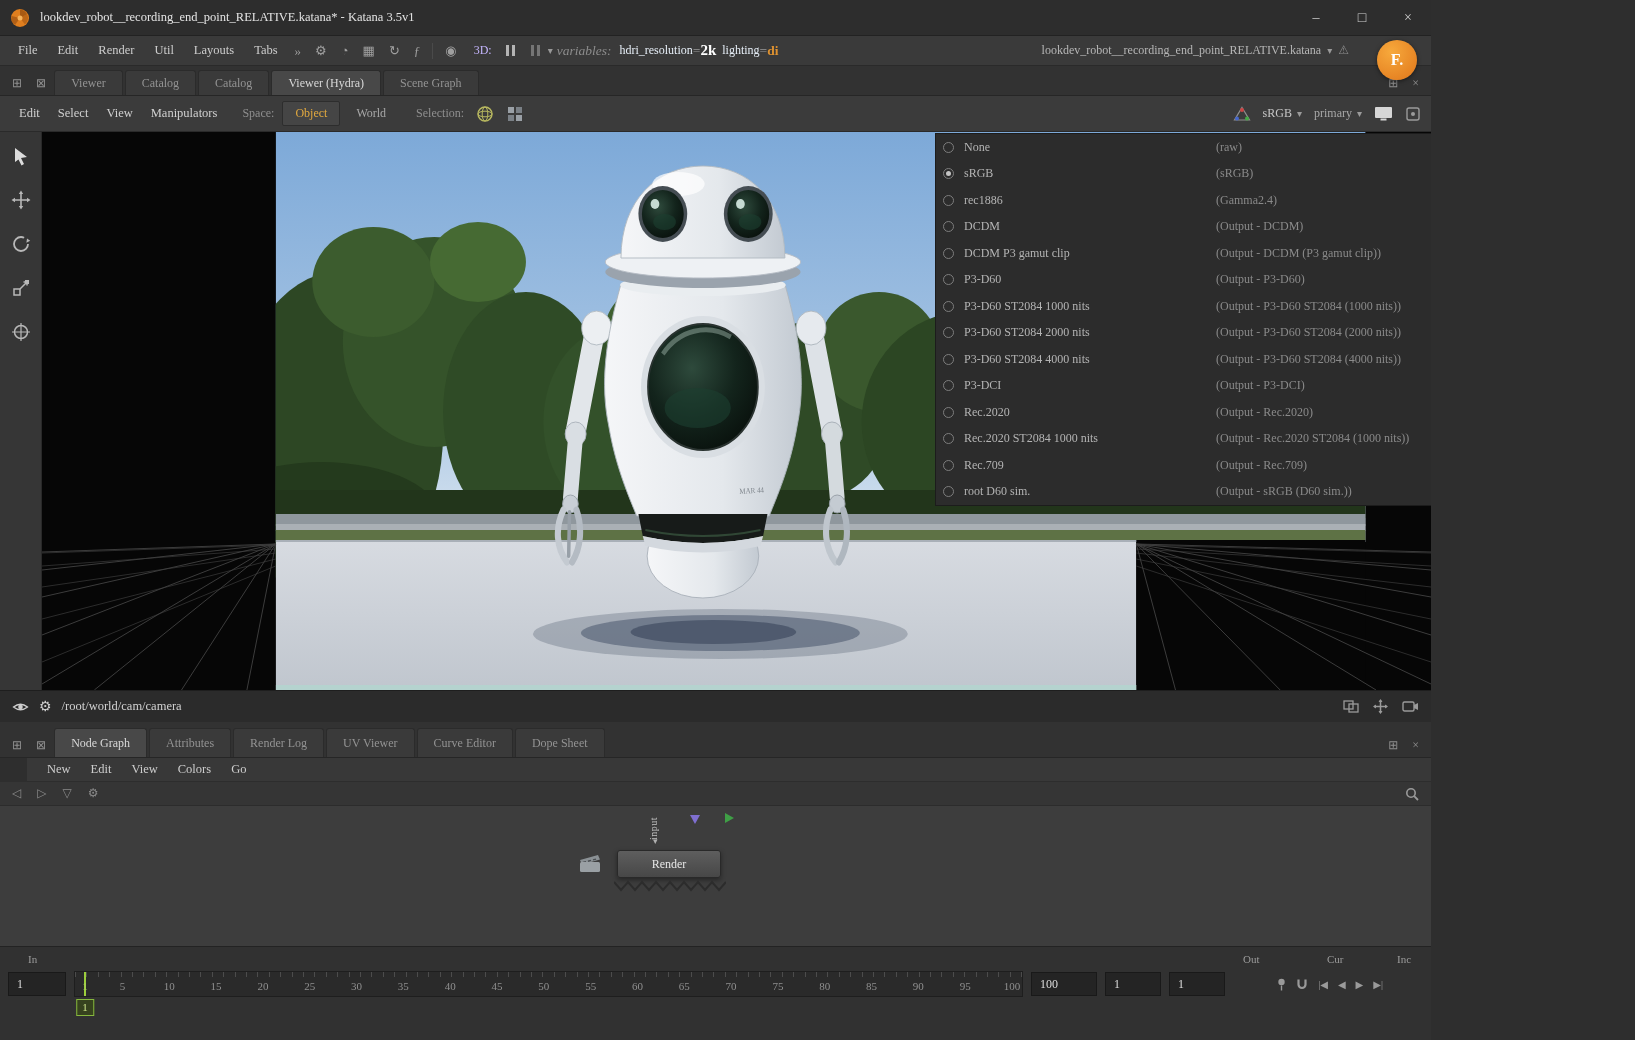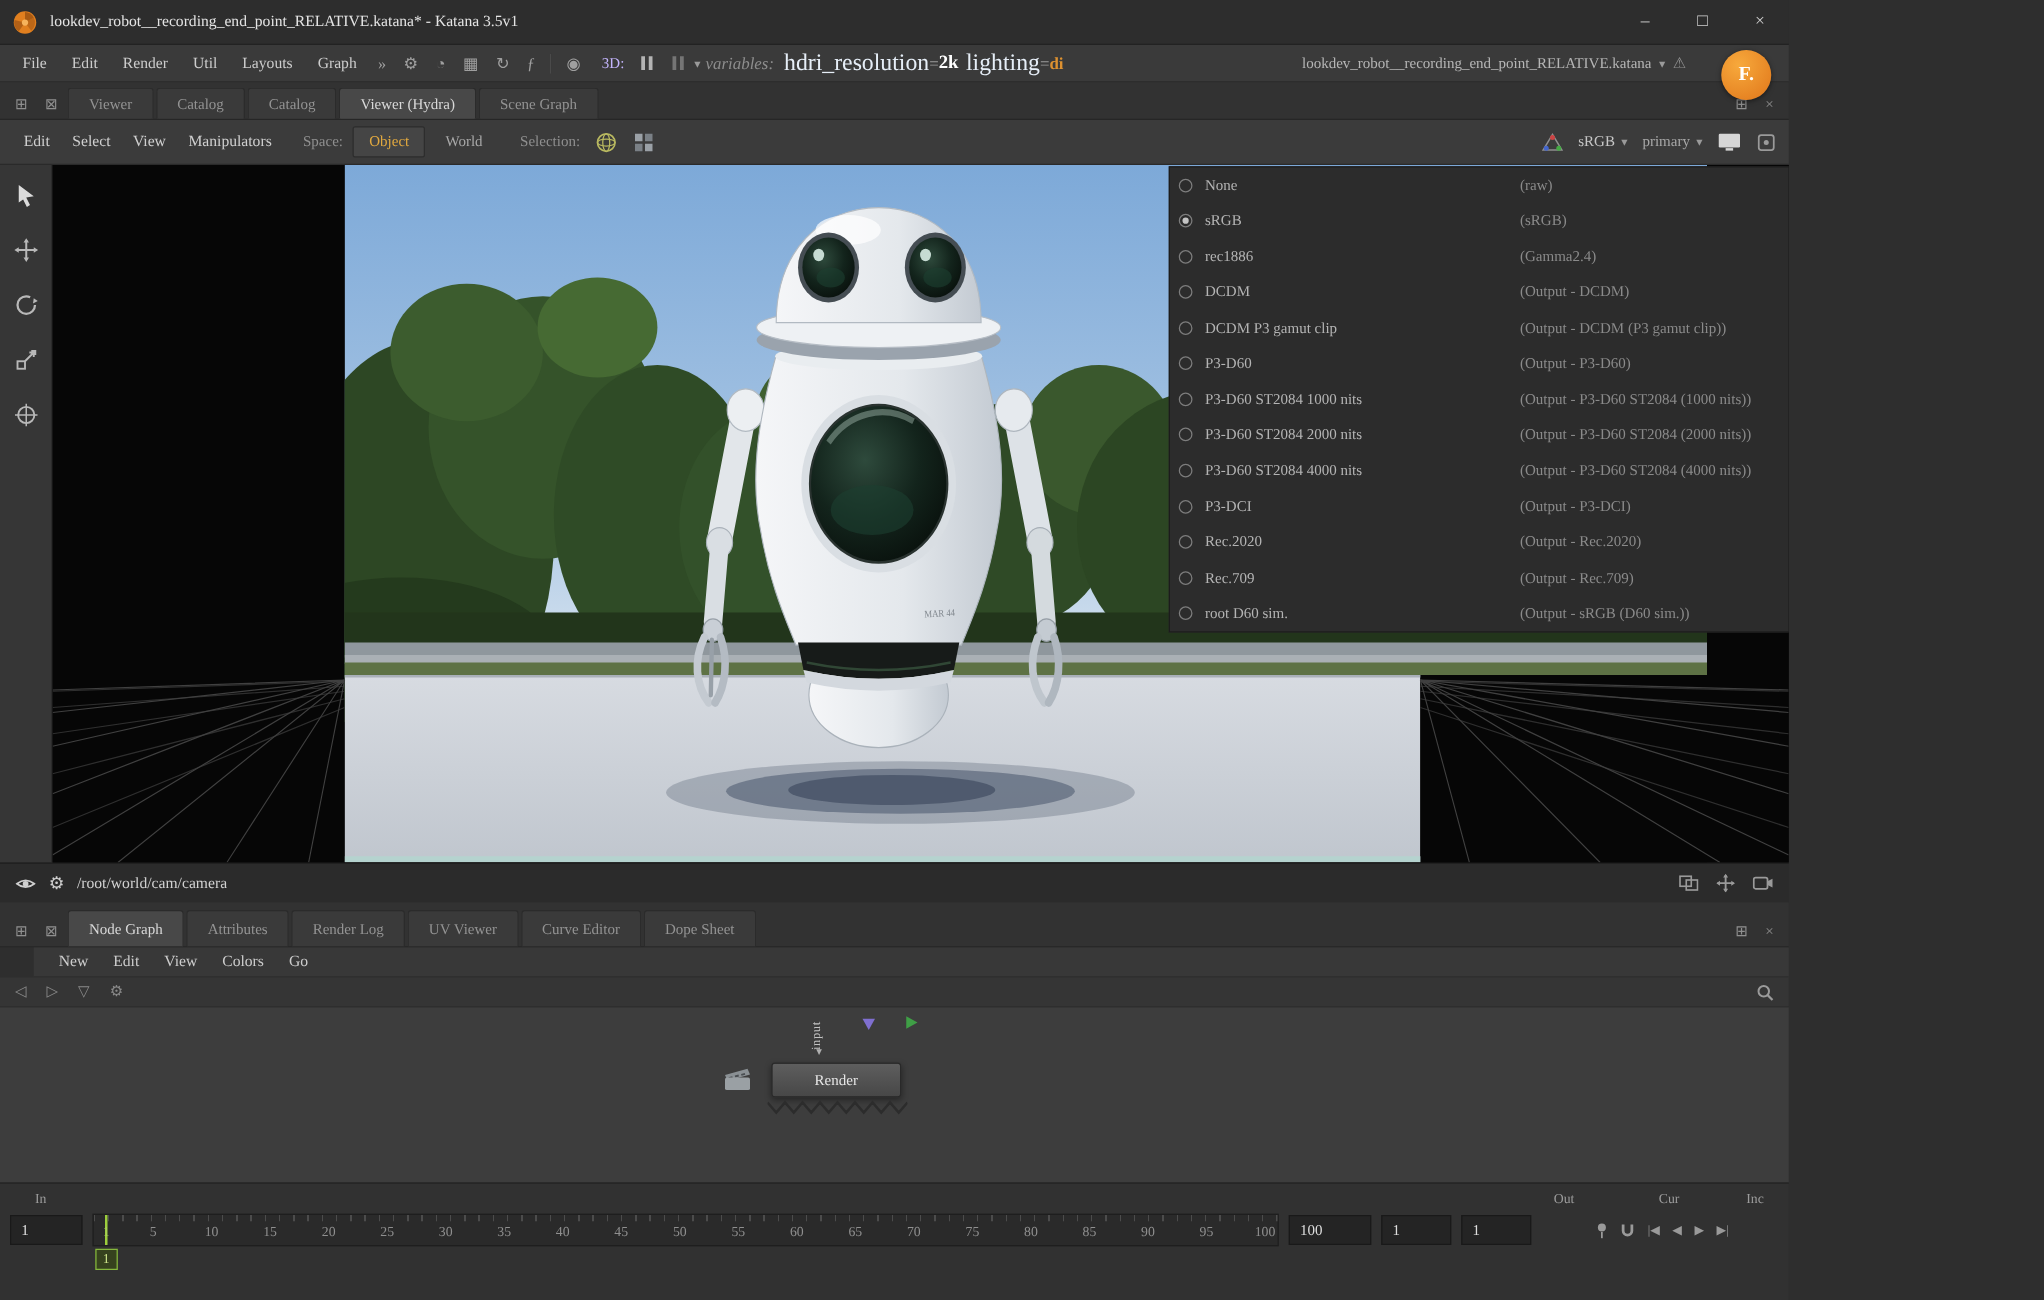--- a/index.html
+++ b/index.html
@@ -16,21 +16,21 @@
   
   .menubar { height:30px; flex:none; background:#3a3a3a; display:flex; align-items:center; padding:0 8px; border-bottom:1px solid #2a2a2a; white-space:nowrap; }
   .menu-item { padding:0 10px; color:#cdcdcd; font-size:12.5px; }
   .mb-icon { color:#9f9f9f; padding:0 7px; font-size:13px; }
   .mb-sep { width:1px; height:16px; background:#2a2a2a; border-right:1px solid #4a4a4a; margin:0 5px; }
   .mode-label { color:#c4b5fd; margin:0 6px 0 10px; }
   .pause-bars { display:inline-flex; gap:3px; padding:0 8px; }
   .pause-bars i { width:3px; height:11px; background:#b4b4b4; display:block; }
   .pause-bars.dim i { background:#757575; }
   .vars-label { font-style:italic; color:#8d8d8d; font-size:13.5px; margin:0 8px 0 4px; }
-  .var-name { color:#e6eef7; font-size:19px; }
+  .var-name { color:#e6eef7; font-size:12px; }
   .var-eq { color:#9a9a9a; font-size:13.5px; }
   .var-strong { color:#ffffff; font-weight:bold; font-size:15px; }
   .var-orange { color:#dd9130; font-weight:bold; font-size:13.5px; }
   .scene-file-group { margin-left:auto; margin-right:74px; display:flex; align-items:center; gap:6px; color:#b6b6b6; font-size:12px; }
   .caret { color:#9a9a9a; font-size:10px; }
   .avatar { position:absolute; right:14px; top:40px; width:40px; height:40px; border-radius:50%;
     background:radial-gradient(circle at 35% 30%, #f7a93c, #e0761a); color:#fff; font-weight:bold; font-size:16px;
     display:flex; align-items:center; justify-content:center; z-index:100; box-shadow:0 1px 4px rgba(0,0,0,.5); }
 
   
@@ -131,21 +131,21 @@
     <span class="win-btn">□</span>
     <span class="win-btn">×</span>
   </div>
 
   <div class="menubar">
     <span class="menu-item">File</span>
     <span class="menu-item">Edit</span>
     <span class="menu-item">Render</span>
     <span class="menu-item">Util</span>
     <span class="menu-item">Layouts</span>
-    <span class="menu-item">Graph</span>
+    <span class="menu-item">Tabs</span>
     <span class="mb-icon">»</span>
     <span class="mb-icon">⚙</span>
     <span class="mb-icon">◔</span>
     <span class="mb-icon">▦</span>
     <span class="mb-icon">↻</span>
     <span class="mb-icon">ƒ</span>
     <span class="mb-sep"></span>
     <span class="mb-icon">◉</span>
     <span class="mode-label">3D:</span>
     <span class="pause-bars">
@@ -437,20 +437,25 @@
         </div>
         <div class="cs-row">
           <span class="cs-radio"></span>
           <span class="cs-name">P3-DCI</span>
           <span class="cs-desc">(Output - P3-DCI)</span>
         </div>
         <div class="cs-row">
           <span class="cs-radio"></span>
           <span class="cs-name">Rec.2020</span>
           <span class="cs-desc">(Output - Rec.2020)</span>
+        </div>
+        <div class="cs-row">
+          <span class="cs-radio"></span>
+          <span class="cs-name">Rec.2020 ST2084 1000 nits</span>
+          <span class="cs-desc">(Output - Rec.2020 ST2084 (1000 nits))</span>
         </div>
         <div class="cs-row">
           <span class="cs-radio"></span>
           <span class="cs-name">Rec.709</span>
           <span class="cs-desc">(Output - Rec.709)</span>
         </div>
         <div class="cs-row">
           <span class="cs-radio"></span>
           <span class="cs-name">root D60 sim.</span>
           <span class="cs-desc">(Output - sRGB (D60 sim.))</span>

